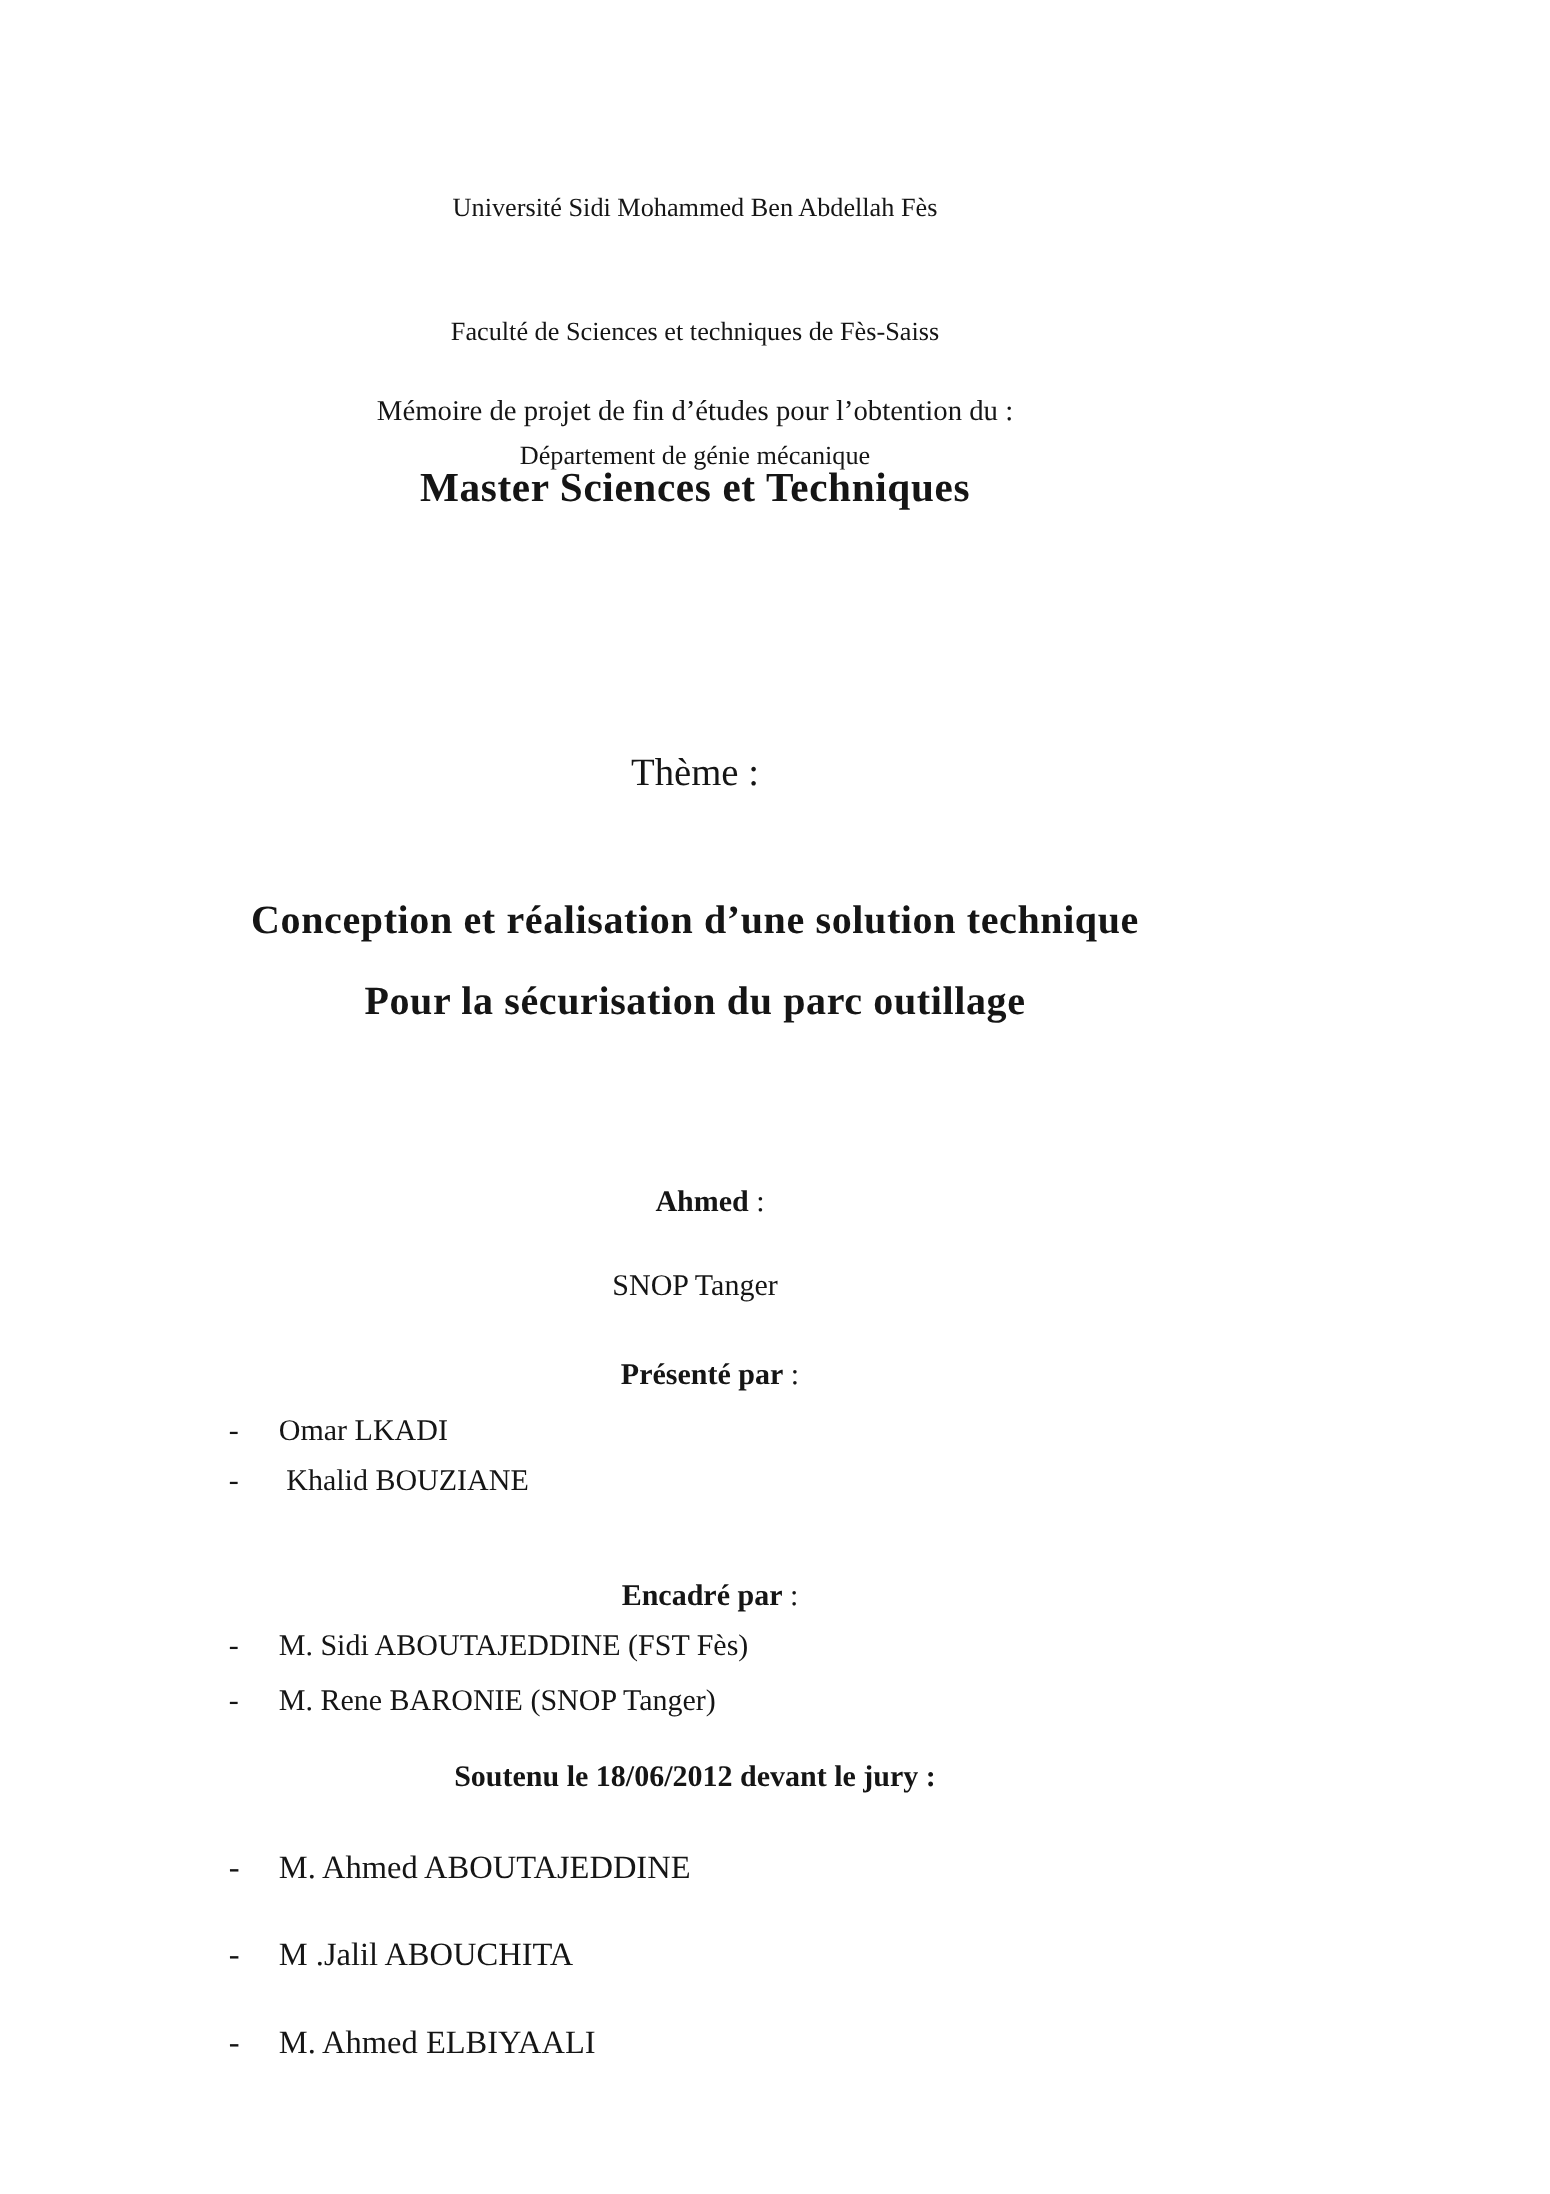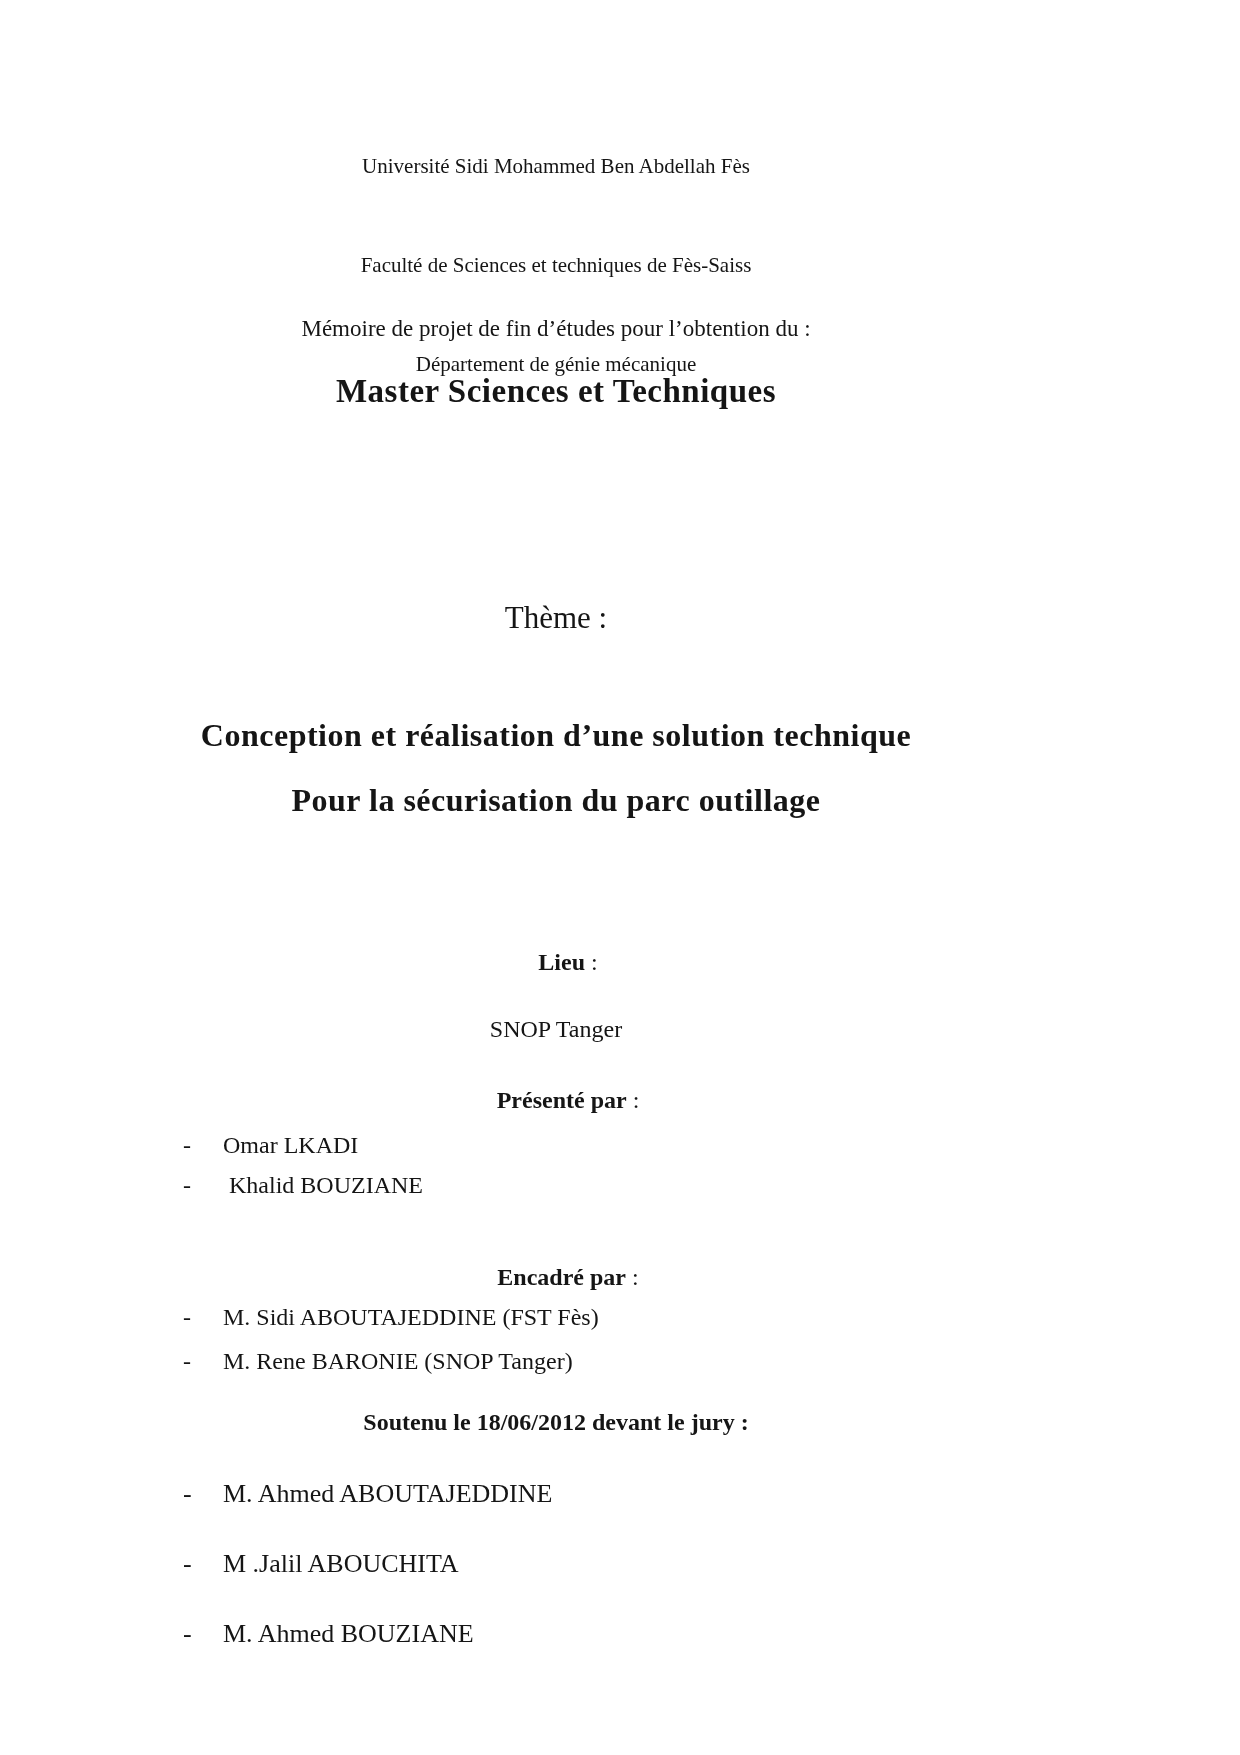--- a/index.html
+++ b/index.html
@@ -66,21 +66,21 @@
   <div class="block degree">Master Sciences et Techniques</div>
 
 
   <div class="block theme">Thème :</div>
 
   <div class="block title t1">Conception et réalisation d’une solution technique</div>
 
   <div class="block title t2">Pour la sécurisation du parc outillage</div>
 
   <div class="block lieu">
-    <span class="b">Lieu</span><span> :</span>
+    <span class="b">Ahmed</span><span> :</span>
   </div>
 
   <div class="block snop">SNOP Tanger</div>
 
   <div class="block presente">
     <span class="b">Présenté par</span><span> :</span>
   </div>
 
   <div class="row r1a">
     <span class="dash">-</span><span>Omar LKADI</span>
@@ -102,16 +102,16 @@
 
   <div class="block soutenu">Soutenu le 18/06/2012 devant le jury :</div>
 
   <div class="row jury r3a">
     <span class="dash">-</span><span>M. Ahmed ABOUTAJEDDINE</span>
   </div>
   <div class="row jury r3b">
     <span class="dash">-</span><span>M .Jalil ABOUCHITA</span>
   </div>
   <div class="row jury r3c">
-    <span class="dash">-</span><span>M. Ahmed BOUZIANE</span>
+    <span class="dash">-</span><span>M. Ahmed ELBIYAALI</span>
   </div>
 
 </div>
 
 </body></html>

